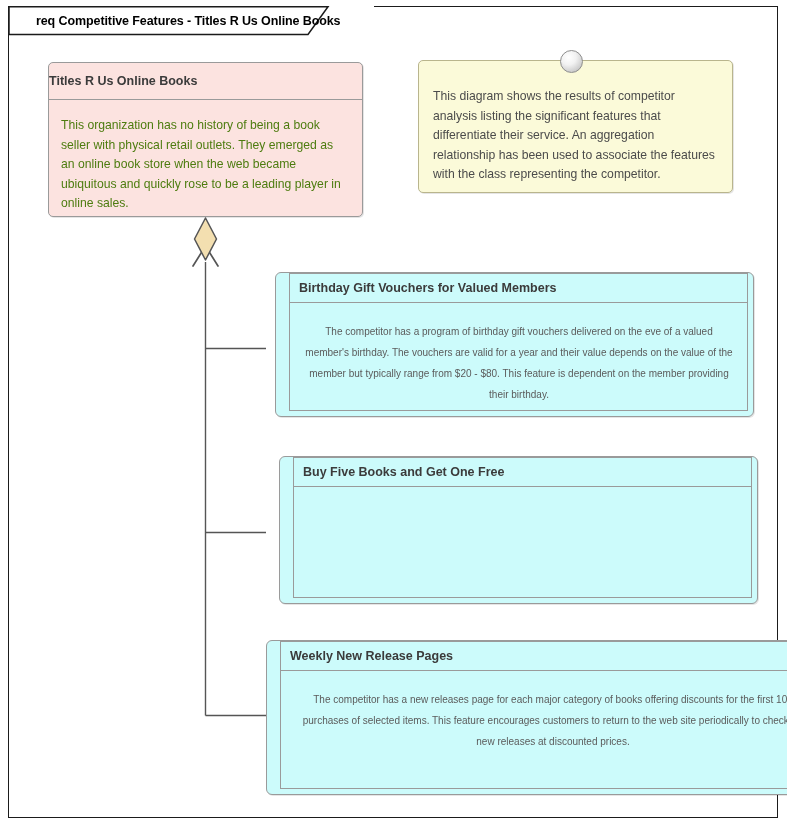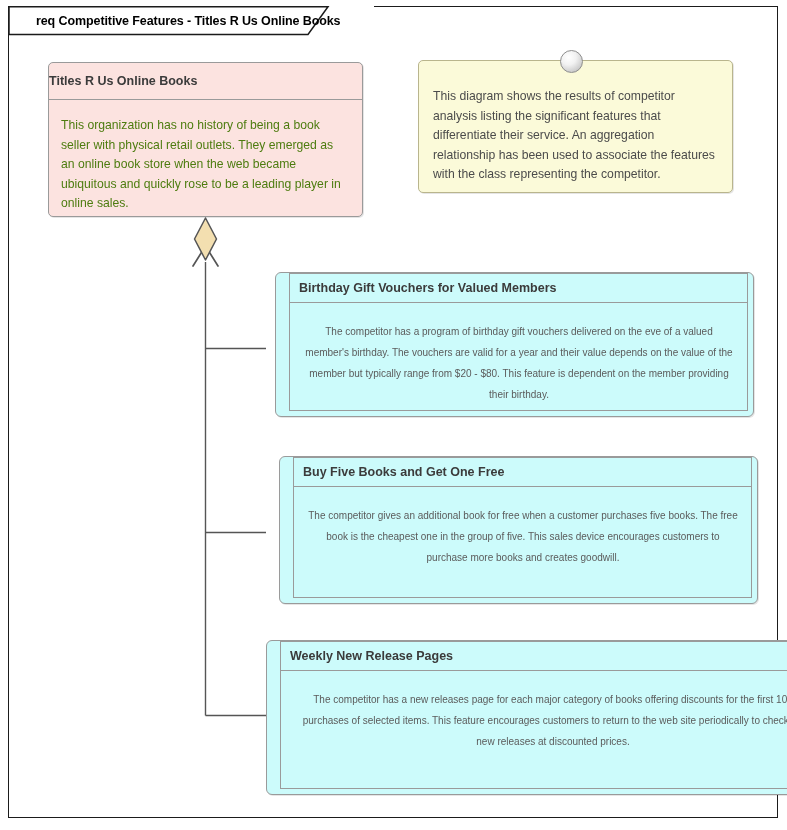--- a/index.html
+++ b/index.html
@@ -148,21 +148,20 @@
   <div class="node req" style="left:275px;top:272px;width:479px;height:145px;">
     <div class="inner">
       <div class="title">Birthday Gift Vouchers for Valued Members</div>
       <div class="body">The competitor has a program of birthday gift vouchers delivered on the eve of a valued member's birthday. The vouchers are valid for a year and their value depends on the value of the member but typically range from $20 - $80. This feature is dependent on the member providing their birthday.</div>
     </div>
   </div>
 
   <div class="node req" style="left:266px;top:456px;width:479px;height:148px;margin-left:13px;">
     <div class="inner">
       <div class="title">Buy Five Books and Get One Free</div>
-      <div class="body">The competitor gives an additional book for free when a customer purchases five books. The free book is the cheapest one in the group of five. This sales device encourages customers to purchase more books and creates goodwill.</div>
     </div>
   </div>
 
   <div class="node req" style="left:266px;top:640px;width:565px;height:155px;">
     <div class="inner">
       <div class="title">Weekly New Release Pages</div>
       <div class="body">The competitor has a new releases page for each major category of books offering discounts for the first 100 purchases of selected items. This feature encourages customers to return to the web site periodically to check for new releases at discounted prices.</div>
     </div>
   </div>
 

